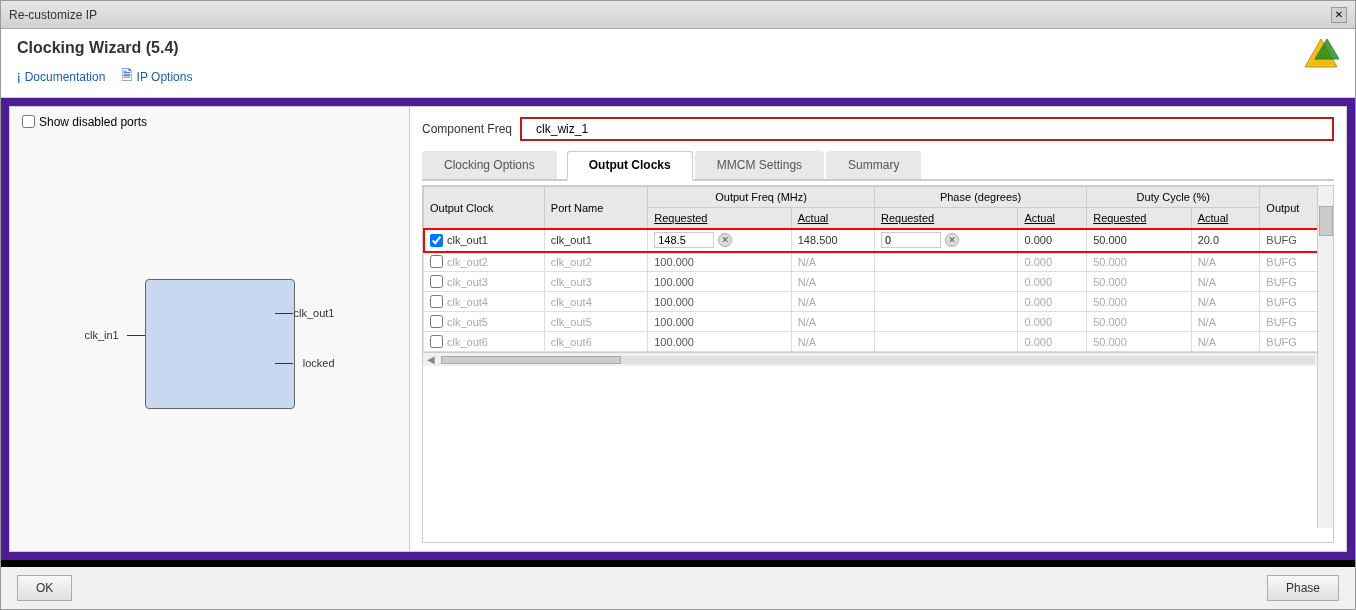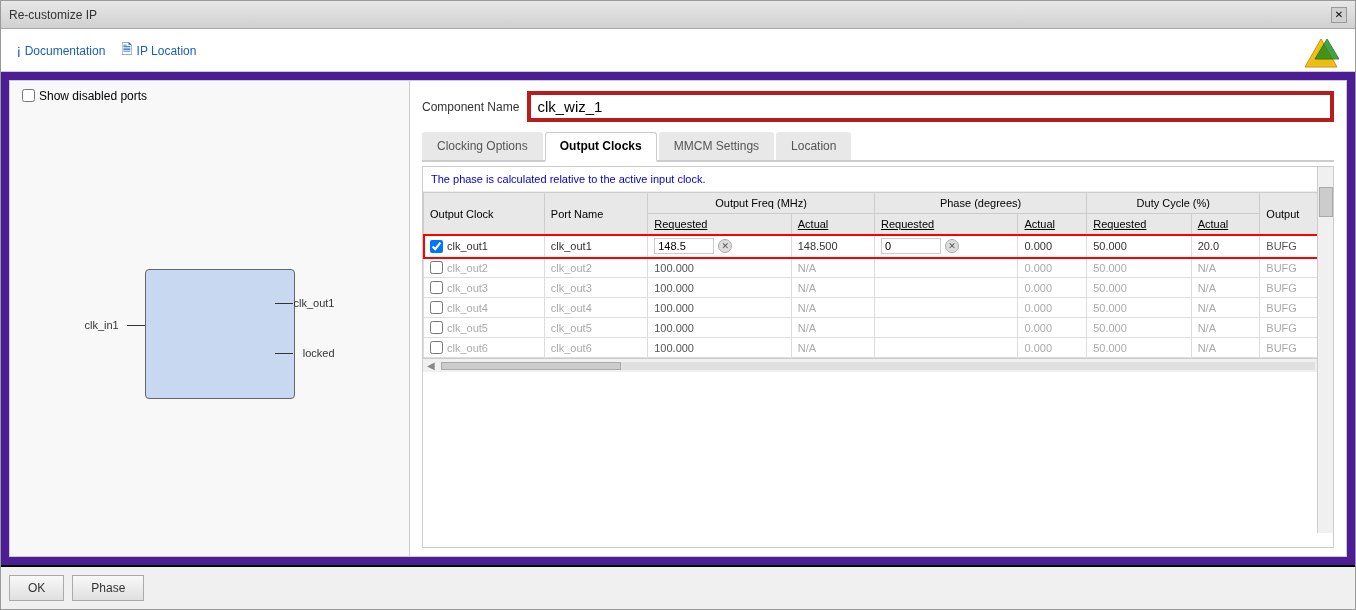--- a/index.html
+++ b/index.html
@@ -191,47 +191,48 @@
       gap: 8px;
       margin-bottom: 10px;
     }
     .component-name-label {
       font-size: 12px;
       color: #333;
       white-space: nowrap;
     }
     .component-name-input {
       flex: 1;
-      padding: 3px 6px;
-      border: 4px solid #b91c1c;
-      font-size: 15px;
+      padding: 3px 14px;
+      border: 2px solid #b91c1c;
+      font-size: 12px;
       background: white;
     }
     .main-tabs {
       display: flex;
       border-bottom: 2px solid #ccc;
       margin-bottom: 4px;
     }
     .main-tab {
-      padding: 6px 14px;
+      padding: 6px 21px;
       cursor: pointer;
       font-size: 12px;
       border: 1px solid transparent;
       color: #555;
       background: #e8e8e8;
       margin-right: 2px;
       border-radius: 3px 3px 0 0;
     }
     .main-tab.active {
       background: white;
       border: 1px solid #ccc;
       border-bottom: 2px solid white;
       color: #000;
       font-weight: bold;
       margin-bottom: -2px;
+      margin-left: 8px;
     }
     .table-area {
       flex: 1;
       overflow: auto;
       border: 1px solid #ccc;
       position: relative;
     }
     .info-text {
       padding: 6px 8px;
       font-size: 11px;
@@ -280,26 +281,26 @@
       color: #555;
       margin-left: 2px;
     }
     .cell-with-input {
       display: flex;
       align-items: center;
       gap: 2px;
     }
     .bottom-bar {
       display: flex;
-      justify-content: flex-start;
+      justify-content: space-between;
       align-items: center;
       gap: 8px;
-      padding: 8px 8px;
+      padding: 8px 16px;
       background: #f0f0f0;
-      border-top: 2px solid #000000;
+      border-top: 7px solid #000000;
       flex-shrink: 0;
     }
     .btn {
       padding: 5px 18px;
       font-size: 12px;
       border: 1px solid #aaa;
       background: linear-gradient(to bottom, #f8f8f8, #e0e0e0);
       cursor: pointer;
       color: #333;
     }
@@ -321,28 +322,29 @@
 <div class="window">
 
   <div class="title-bar">
     <span class="title-bar-text">Re-customize IP</span>
     <div class="title-bar-close">
       <span>✕</span>
     </div>
   </div>
 
   <div class="header-area" style="position:relative;">
+    <div class="app-title">Clocking Wizard (5.4)</div>
     <div class="toolbar">
       <div class="toolbar-item">
         <span class="icon">ℹ</span>
         <span>Documentation</span>
       </div>
       <div class="toolbar-item">
         <span class="icon">🗎</span>
-        <span>IP Location</span>
+        <span>IP Options</span>
       </div>
     </div>
 
     <div style="position:absolute; right:16px; top:8px;">
       <svg width="36" height="36" viewBox="0 0 36 36">
         <polygon points="18,2 34,30 2,30" fill="#f0c020" stroke="#d09000" stroke-width="1"></polygon>
         <polygon points="18,8 30,28 6,28" fill="#e8b800" opacity="0.5"></polygon>
         <polygon points="24,2 36,22 12,22" fill="#1a8a1a" stroke="#0a6a0a" stroke-width="1" opacity="0.8"></polygon>
       </svg>
     </div>
@@ -368,33 +370,32 @@
 
           <span class="port-label-right-bot">locked</span>
           <div class="port-line-right-bot"></div>
         </div>
       </div>
     </div>
 
     <div class="right-panel">
 
       <div class="component-name-row">
-        <span class="component-name-label">Component Name</span>
+        <span class="component-name-label">Component Freq</span>
         <input class="component-name-input" type="text" value="clk_wiz_1" style="">
       </div>
 
       <div class="main-tabs">
         <div class="main-tab">Clocking Options</div>
         <div class="main-tab active">Output Clocks</div>
         <div class="main-tab">MMCM Settings</div>
-        <div class="main-tab">Location</div>
+        <div class="main-tab">Summary</div>
       </div>
 
       <div class="table-area" style="position:relative;">
-        <div class="info-text">The phase is calculated relative to the active input clock.</div>
         <div style="overflow-x:auto; overflow-y:auto; max-height:320px;">
           <table>
             <thead>
               <tr>
                 <th rowspan="2">Output Clock</th>
                 <th rowspan="2">Port Name</th>
                 <th colspan="2" class="col-group-header">Output Freq (MHz)</th>
                 <th colspan="2" class="col-group-header">Phase (degrees)</th>
                 <th colspan="2" class="col-group-header">Duty Cycle (%)</th>
                 <th rowspan="2">Output</th>

